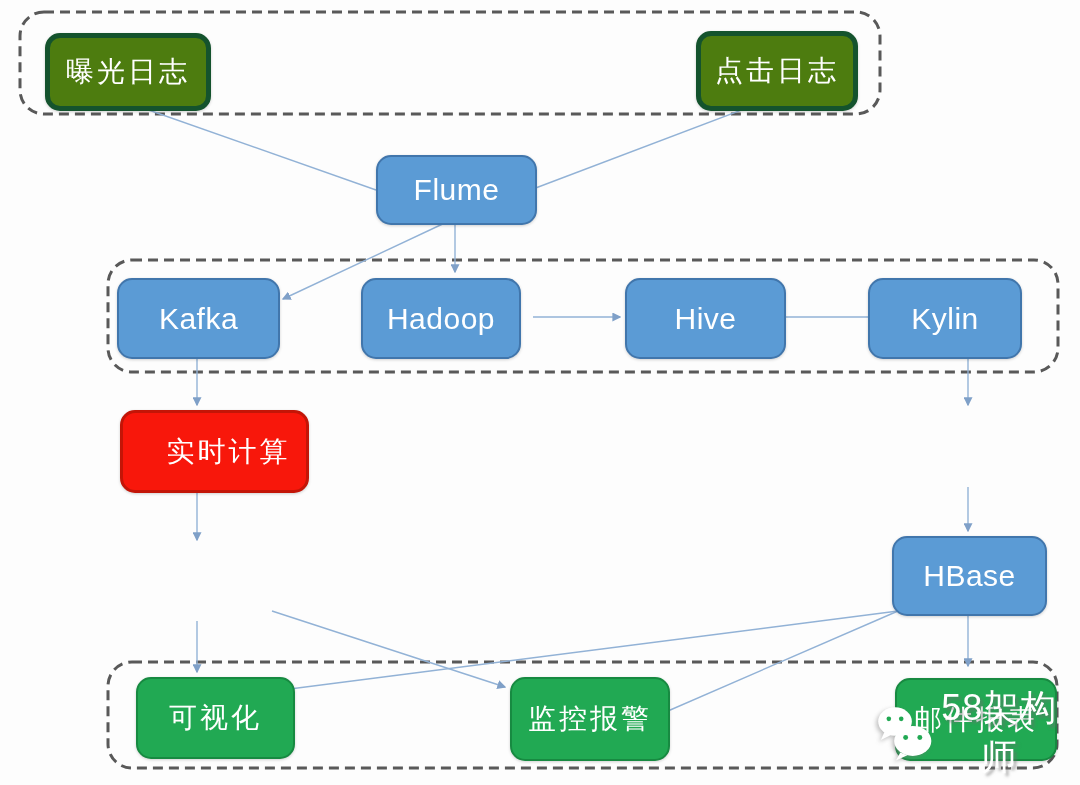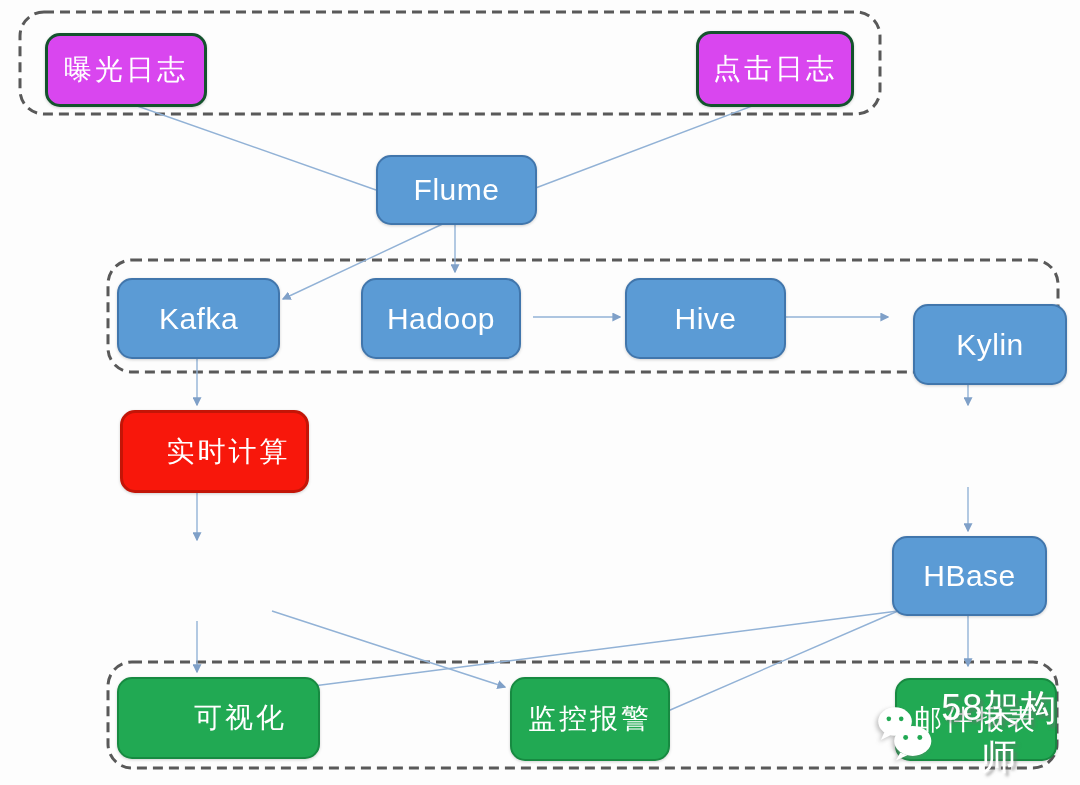--- a/index.html
+++ b/index.html
@@ -15,21 +15,21 @@
     position:absolute;
     display:flex;align-items:center;justify-content:center;
     color:#ffffff;
     border-radius:15px;
     box-shadow:0 1px 3px rgba(0,0,0,0.18);
     white-space:nowrap;
     z-index:3;
   }
   .node.en{font-size:30px;letter-spacing:0.5px;}
   .node.zh{font-size:28px;letter-spacing:3px;}
-  .orange{background:#d946ef;border:3px solid #14532d;}
+  .orange{background:#4d7c0f;border:5px solid #14532d;}
   .blue{background:#5B9BD5;border:2px solid #4176AC;}
   .red{background:#F8170B;border:3px solid #C31507;}
   .green{background:#21A953;border:2px solid #178A41;}
   #watermark{
     position:absolute;left:872px;top:698px;width:195px;height:70px;
     z-index:5;display:flex;align-items:center;
     pointer-events:none;
   }
   #wm-text{
     font-size:36px;color:#ffffff;letter-spacing:1px;
@@ -75,27 +75,27 @@
   </svg>
 
   <div class="node zh orange" style="left:45px;top:33px;width:156px;height:68px;">曝光日志</div>
   <div class="node en blue" style="left:376px;top:155px;width:157px;height:66px;">Flume</div>
 
   <div class="node zh orange" style="left:696px;top:31px;width:152px;height:70px;">点击日志</div>
 
   <div class="node en blue" style="left:117px;top:278px;width:159px;height:77px;">Kafka</div>
   <div class="node en blue" style="left:361px;top:278px;width:156px;height:77px;">Hadoop</div>
   <div class="node en blue" style="left:625px;top:278px;width:157px;height:77px;">Hive</div>
-  <div class="node en blue" style="left:913px;top:278px;width:150px;height:77px;margin-top:26px;">Kylin</div>
+  <div class="node en blue" style="left:868px;top:278px;width:150px;height:77px;">Kylin</div>
 
   <div class="node zh red" style="left:120px;top:410px;width:155px;height:77px;padding-left:28px;">实时计算</div>
 
   <div class="node en blue" style="left:892px;top:536px;width:151px;height:76px;">HBase</div>
 
-  <div class="node zh green" style="left:117px;top:677px;width:155px;height:78px;padding-left:44px;">可视化</div>
+  <div class="node zh green" style="left:136px;top:677px;width:155px;height:78px;">可视化</div>
   <div class="node zh green" style="left:510px;top:677px;width:156px;height:80px;">监控报警</div>
   <div class="node zh green" style="left:895px;top:678px;width:158px;height:79px;">邮件报表</div>
 
   <div id="watermark">
     <svg id="wm-icon" width="74" height="64" viewBox="0 0 74 64" xmlns="http://www.w3.org/2000/svg">
       <g>
         <ellipse cx="26" cy="19" rx="19" ry="16" fill="#ffffff"></ellipse>
         <path d="M14 31 L10 40 L22 34 Z" fill="#ffffff"></path>
         <circle cx="19" cy="16" r="2.6" fill="#21A953"></circle>
         <circle cx="33" cy="16" r="2.6" fill="#21A953"></circle>

